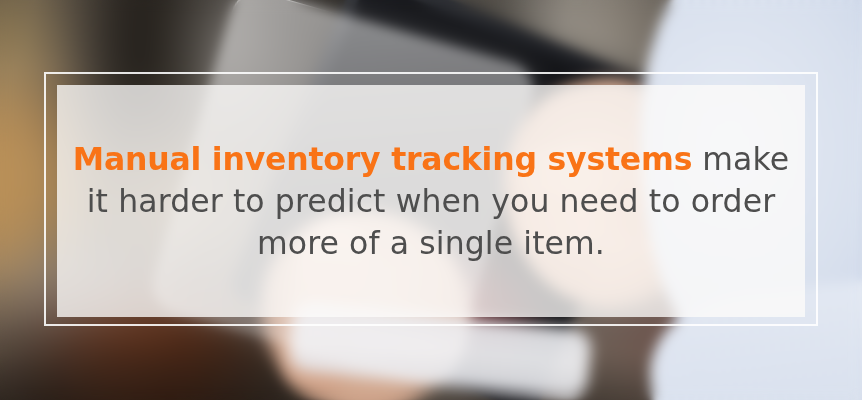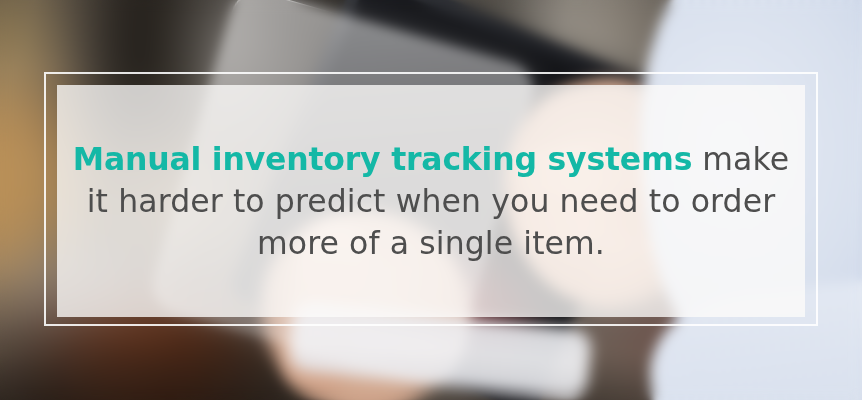--- a/index.html
+++ b/index.html
@@ -291,21 +291,21 @@
     color:#4e4e4e;
     font-family:"DejaVu Sans", sans-serif;
     font-size:31.5px;
     line-height:42px;
     font-weight:400;
     letter-spacing:0.1px;
     padding:0 6px;
   }
   .quote b, .quote .strong {
     font-weight:700;
-    color:#14b8a6;
+    color:#f97316;
     letter-spacing:-0.2px;
   }
 </style>
 </head>
 <body>
 
 <div id="banner">
 
   <div class="photo-layer">
     <div class="bg-base"></div>

